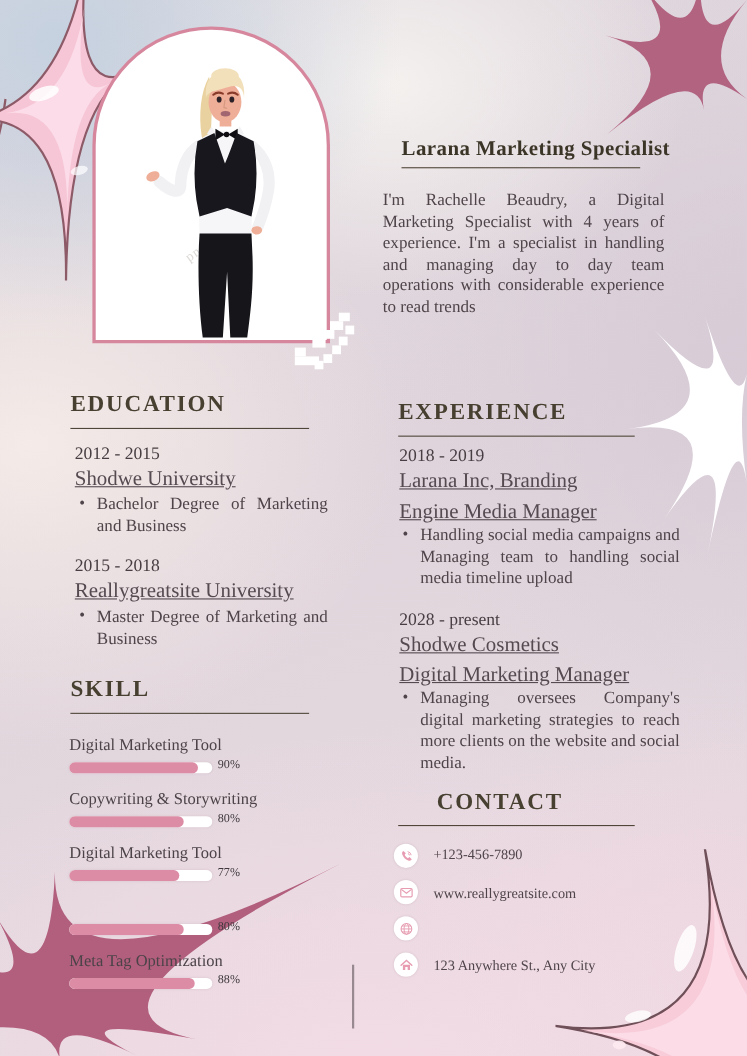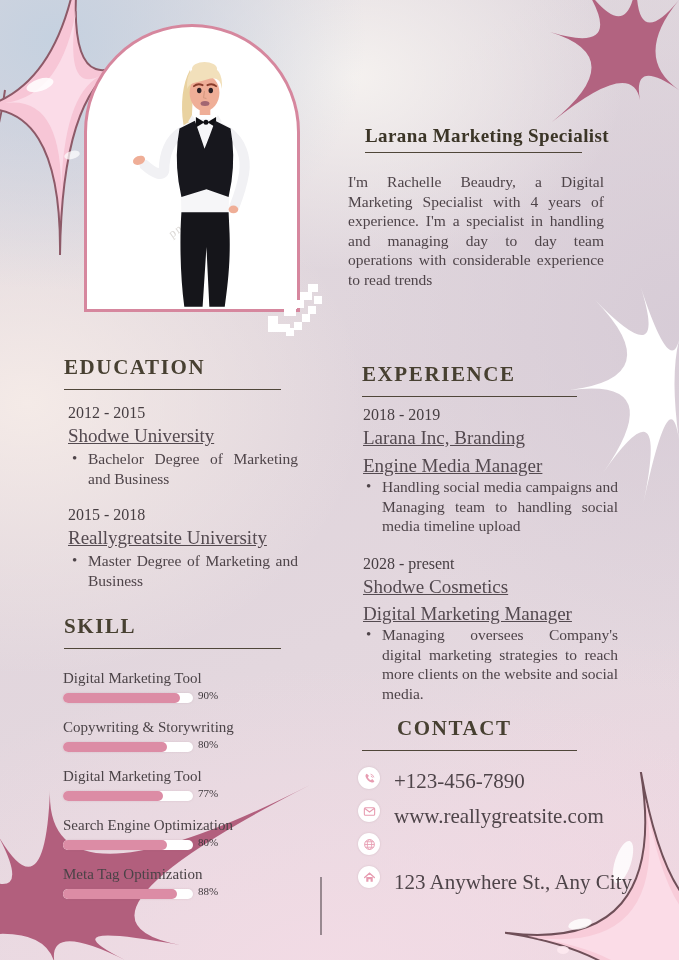--- a/index.html
+++ b/index.html
@@ -27,21 +27,21 @@
   .date-txt{color:#463e42;font-size:16px;}
   .plain-txt{color:#544a50;font-size:19px;text-decoration:underline;}
   .bullet-row{display:flex;}
   .bullet-dot{width:16px;flex:0 0 16px;color:#4e4449;font-size:15px;line-height:19.5px;}
   .bullet-body{flex:1;}
   .skill-label{color:#4b4347;font-size:15px;}
   .skill-track{position:absolute;width:130px;height:10px;border-radius:5px;background:#ffffff;box-shadow:0 0 2px rgba(150,120,130,.25);}
   .skill-fill{height:10px;border-radius:5px;background:#dc8ca5;}
   .skill-pct{color:#3e383c;font-size:11px;}
   .contact-circle{position:absolute;width:22px;height:22px;border-radius:50%;background:#ffffff;display:flex;align-items:center;justify-content:center;box-shadow:0 0 2px rgba(150,120,130,.3);}
-  .contact-txt{color:#4e4449;font-size:21px;}
+  .contact-txt{color:#4e4449;font-size:13px;}
   .arch{
     position:absolute;left:84px;top:24px;width:216px;height:288px;z-index:2;
     background:#ffffff;border:3px solid #d6879e;
     border-radius:110px 110px 0 0;box-sizing:border-box;overflow:hidden;
   }
   .vline{position:absolute;width:1.5px;background:rgba(80,70,74,.55);}
 </style>
 </head>
 <body>
 
@@ -166,21 +166,20 @@
       <div class="skill-fill" style="width: 80%;"></div>
     </div>
   <div class="abs content skill-pct" style="left:198px;top:738px;">80%</div>
 
   <div class="abs content skill-label" style="left:63px;top:768px;">Digital Marketing Tool</div>
   <div class="skill-track content" style="left:63px;top:791px;">
       <div class="skill-fill" style="width: 77%;"></div>
     </div>
   <div class="abs content skill-pct" style="left:198px;top:787px;">77%</div>
 
-  <div class="abs content skill-label" style="left:63px;top:817px;">Search Engine Optimization</div>
   <div class="skill-track content" style="left:63px;top:840px;">
       <div class="skill-fill" style="width: 80%;"></div>
     </div>
   <div class="abs content skill-pct" style="left:198px;top:836px;">80%</div>
 
   <div class="abs content skill-label" style="left:63px;top:866px;">Meta Tag Optimization</div>
   <div class="skill-track content" style="left:63px;top:889px;">
       <div class="skill-fill" style="width: 88%;"></div>
     </div>
   <div class="abs content skill-pct" style="left:198px;top:885px;">88%</div>

